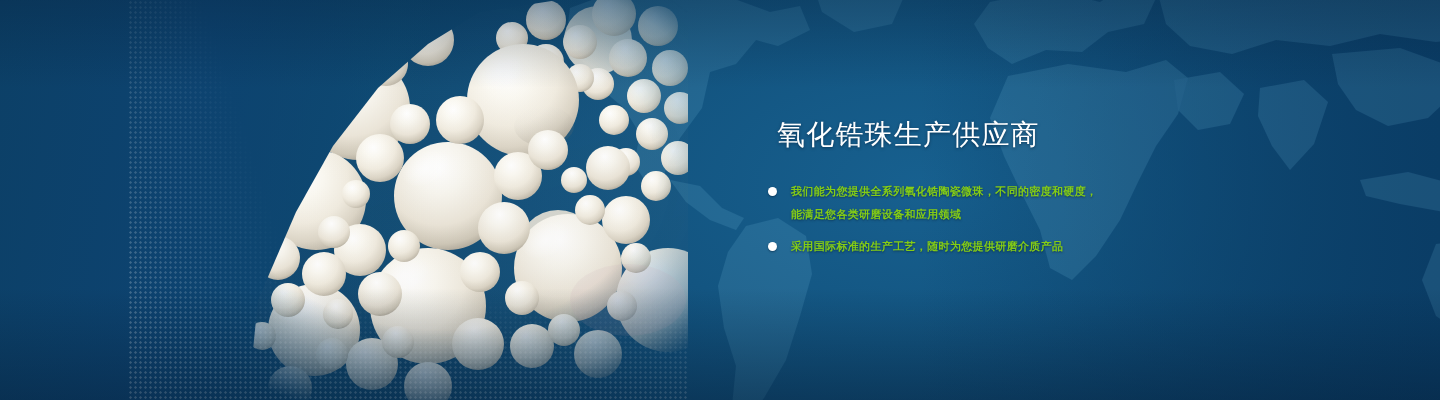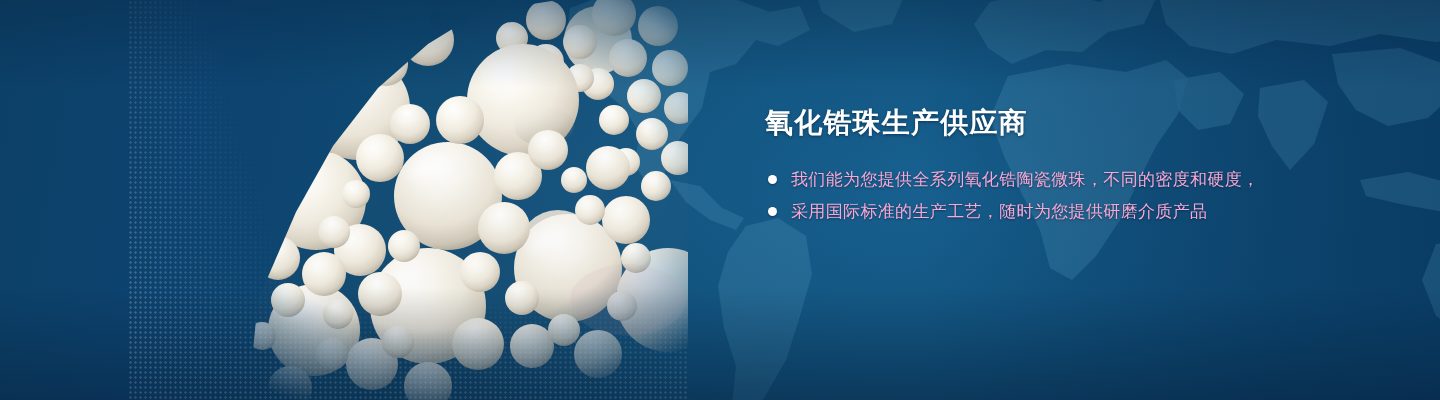--- a/index.html
+++ b/index.html
@@ -84,43 +84,44 @@
     pointer-events: none;
   }
 
   
   .text-col {
     position: absolute;
     left: 765px; top: 104px;
     width: 620px;
   }
   .headline {
-    margin: 0;
+    margin: 12px;
     font-size: 28px;
     line-height: 38px;
-    font-weight: bold;
+    font-weight: normal;
     color: #ffffff;
     letter-spacing: 1.2px;
     text-shadow: 0 1px 3px rgba(2,22,44,0.55);
     white-space: nowrap;
   }
   .bullets {
     list-style: none;
     margin: 26px 0 0 0;
     padding: 0;
   }
   .bullet {
     position: relative;
     padding-left: 26px;
     margin-bottom: 9px;
-    font-size: 17px;
+    font-size: 11px;
     line-height: 23px;
-    color: #f9a8d4;
+    color: #84cc16;
     text-shadow: 0 1px 2px rgba(2,22,44,0.50);
     letter-spacing: 0.35px;
+    font-weight: bold;
   }
   .bullet:last-child { margin-bottom: 8px; }
   .bullet .dot {
     position: absolute;
     left: 3px; top: 7px;
     width: 9px; height: 9px;
     border-radius: 50%;
     background: #ffffff;
     box-shadow: 0 1px 2px rgba(2,22,44,0.45);
   }
@@ -334,20 +335,21 @@
   <div class="bg-vignette"></div>
 
   <div class="text-col">
     <h1 class="headline">氧化锆珠生产供应商</h1>
 
     <ul class="bullets">
 
       <li class="bullet">
         <span class="dot"></span>
         <span class="line">我们能为您提供全系列氧化锆陶瓷微珠，不同的密度和硬度，</span>
+        <span class="line">能满足您各类研磨设备和应用领域</span>
       </li>
 
 
       <li class="bullet">
         <span class="dot"></span>
         <span class="line">采用国际标准的生产工艺，随时为您提供研磨介质产品</span>
       </li>
 
     </ul>
   </div>

